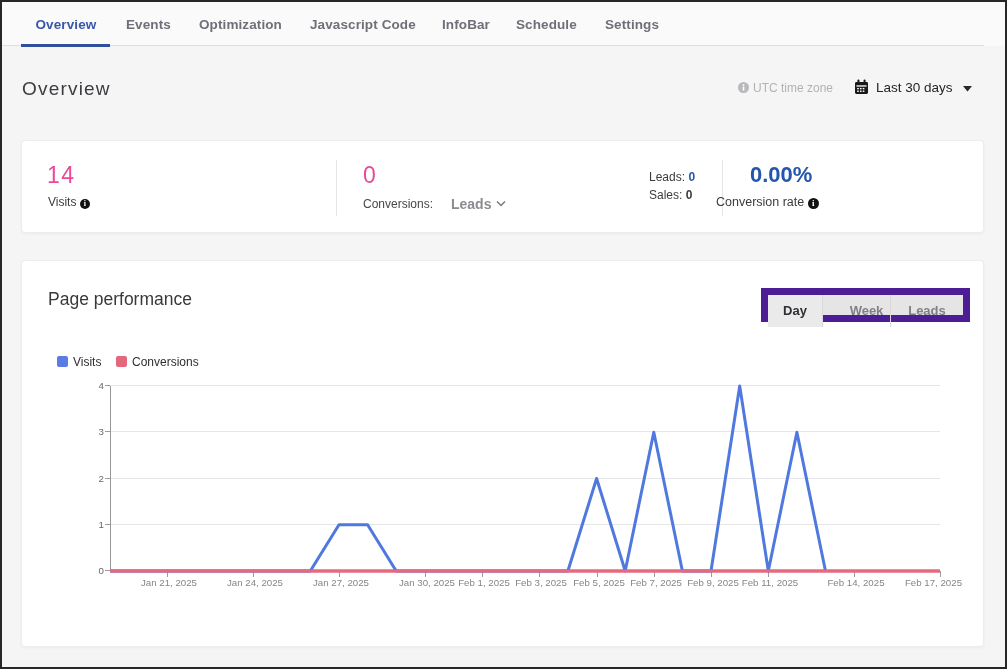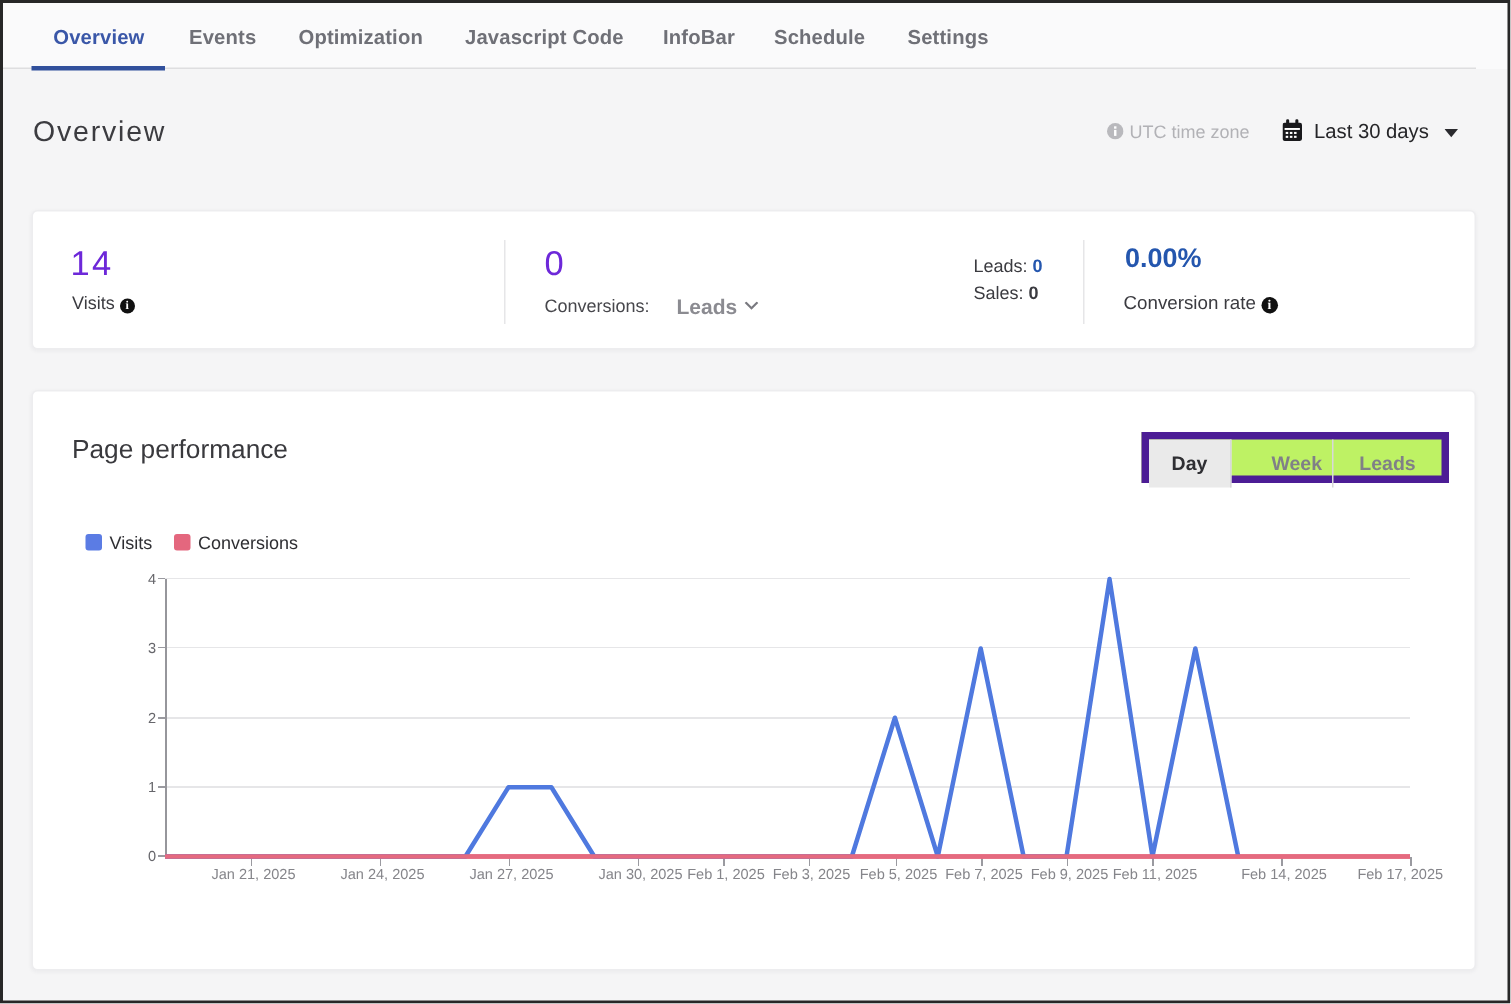--- a/index.html
+++ b/index.html
@@ -15,26 +15,26 @@
   #underline { position:absolute; left:21px; top:44px; width:89px; height:3px; background:#31509c; z-index:5; }
   
   .hdr-title { position:absolute; left:22px; top:77.5px; font-size:19px; letter-spacing:1.2px; color:#3c3c40; }
   .utc { position:absolute; top:81px; font-size:12px; color:#b2b2b6; }
   .last30 { position:absolute; top:80px; font-size:13.5px; color:#252528; }
   
   .card { position:absolute; left:21px; width:963px; background:#fff; border:1px solid #ededef; border-radius:4px; box-shadow:0 1px 3px rgba(40,40,50,0.05); }
   #card1 { top:140px; height:93px; }
   #card2 { top:260px; height:387px; }
   .vdiv { position:absolute; top:19px; width:1px; height:56px; background:#e6e6e8; }
-  .big { position:absolute; font-size:22px; color:#6d28d9; }
+  .big { position:absolute; font-size:22px; color:#ec4899; }
   .lbl { position:absolute; font-size:12px; color:#3b3b40; }
   .info-dark { display:inline-block; width:10px; height:10px; background:#111; border-radius:50%; color:#fff; font-size:8px; line-height:10px; text-align:center; font-weight:bold; vertical-align:0px; font-family:"Liberation Serif",serif; }
   .bluetxt { color:#2456ae; }
   
-  #btngroup { position:absolute; left:739px; top:27px; height:34px; display:flex; border:5px solid #4c1d95; background:#bef264; }
+  #btngroup { position:absolute; left:739px; top:27px; height:34px; display:flex; border:7px solid #4c1d95; background:#e5e5e5; }
   .btn { height:32px; line-height:32px; text-align:center; font-size:13px; font-weight:bold; color:#808087; border-right:1px solid #d8d8da; }
   .btn:last-child { border-right:none; }
   .btn.active { background:#eaeaea; color:#2f2f33; }
   .legsq { position:absolute; width:11px; height:11px; border-radius:2px; top:95px; }
   .legtxt { position:absolute; top:94px; font-size:12px; color:#2f2f33; }
 </style>
 </head>
 <body>
   <div id="tabbar"></div>
   <div id="tabline"></div>
@@ -79,22 +79,22 @@
     <div class="vdiv" style="left:314px;"></div>
     <div class="big" style="left:341px;top:21px;font-size:23px;">0</div>
     <div class="lbl" style="left:341px;top:56px;color:#47474c;">Conversions:</div>
     <div class="lbl" style="left:429px;top:55px;font-size:14px;font-weight:bold;color:#8b8b91;">Leads</div>
     <svg class="abs" style="left:474px;top:60px;" width="10" height="6" viewBox="0 0 10 6">
       <path d="M1 0.5 L5 4.5 L9 0.5" fill="none" stroke="#7a7a80" stroke-width="1.5"></path>
     </svg>
     <div class="lbl" style="left:627px;top:29px;">Leads: <b class="bluetxt">0</b></div>
     <div class="lbl" style="left:627px;top:47px;">Sales: <b>0</b></div>
     <div class="vdiv" style="left:700px;"></div>
-    <div class="big bluetxt" style="left:728px;top:21px;font-weight:bold;font-size:18px;">0.00%</div>
-    <div class="lbl" style="left:727px;top:53.5px;font-size:12.5px;">Conversion rate <span class="info-dark" style="width:11px;height:11px;line-height:11px;font-size:9px;">i</span></div>
+    <div class="big bluetxt" style="left:728px;top:21px;font-weight:bold;font-size:22px;">0.00%</div>
+    <div class="lbl" style="left:694px;top:53.5px;font-size:12.5px;">Conversion rate <span class="info-dark" style="width:11px;height:11px;line-height:11px;font-size:9px;">i</span></div>
   </div>
 
   <div class="card" id="card2">
     <div style="position:absolute;left:26px;top:27.5px;font-size:17.5px;color:#39393d;">Page performance</div>
     <div id="btngroup">
       <div class="btn active" style="width:55px;">Day</div>
       <div class="btn" style="width:68px;padding-left:20px;">Week</div>
       <div class="btn" style="width:72px;">Leads</div>
     </div>
     <div class="legsq" style="left:35px;background:#5b7ce4;"></div>

